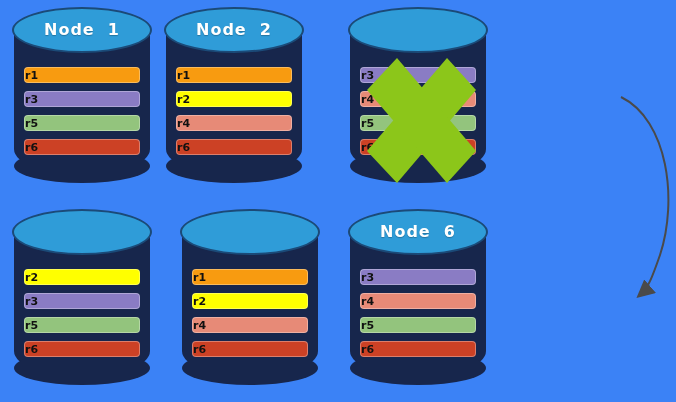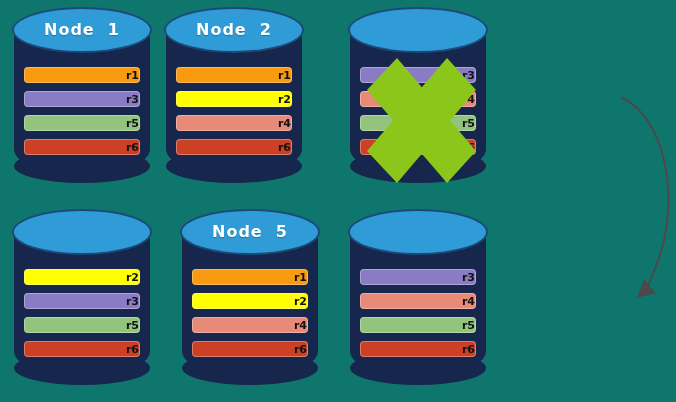--- a/index.html
+++ b/index.html
@@ -4,21 +4,21 @@
 <style>
   html, body {
     margin: 0;
     padding: 0;
     background: #ffffff;
   }
   #canvas {
     position: relative;
     width: 676px;
     height: 402px;
-    background: #0f766e;
+    background: #3b82f6;
     overflow: hidden;
     font-family: "DejaVu Sans", sans-serif;
   }
   .node {
     position: absolute;
     width: 140px;
     height: 180px;
   }
   
   .cyl-body {
@@ -73,25 +73,24 @@
   }
   .row {
     position: relative;
     width: 116px;
     height: 16px;
     margin: 0 auto 8px auto;
     border-radius: 4px;
     box-sizing: border-box;
     border: 1px solid rgba(255,255,255,0.32);
     line-height: 15px;
-    text-align: right;
+    text-align: left;
     font-size: 11px;
     font-weight: bold;
     color: #111111;
-    padding-left: 40px;
   }
   
   .x-overlay {
     position: absolute;
     left: 0;
     top: 0;
     width: 140px;
     height: 180px;
     pointer-events: none;
   }
@@ -159,32 +158,32 @@
           <div class="row" style="background: rgb(255, 255, 0);">r2</div>
           <div class="row" style="background: rgb(138, 124, 196);">r3</div>
           <div class="row" style="background: rgb(147, 196, 125);">r5</div>
           <div class="row" style="background: rgb(204, 65, 37);">r6</div>
         </div>
       </div>
       <div class="node" style="left: 180px; top: 207px;">
         <div class="cyl-body" style="background: rgb(23, 38, 76);"></div>
         <div class="cyl-bottom" style="background: rgb(23, 38, 76);"></div>
         <div class="cyl-top" style="background: rgb(47, 156, 216); border-color: rgb(27, 74, 120);"></div>
-        <div class="cyl-title" style="color: rgb(255, 255, 255);">Node  5</div>
         <div class="rows">
           <div class="row" style="background: rgb(248, 155, 16);">r1</div>
           <div class="row" style="background: rgb(255, 255, 0);">r2</div>
           <div class="row" style="background: rgb(231, 138, 119);">r4</div>
           <div class="row" style="background: rgb(204, 65, 37);">r6</div>
         </div>
       </div>
       <div class="node" style="left: 348px; top: 207px;">
         <div class="cyl-body" style="background: rgb(23, 38, 76);"></div>
         <div class="cyl-bottom" style="background: rgb(23, 38, 76);"></div>
         <div class="cyl-top" style="background: rgb(47, 156, 216); border-color: rgb(27, 74, 120);"></div>
+        <div class="cyl-title" style="color: rgb(255, 255, 255);">Node  6</div>
         <div class="rows">
           <div class="row" style="background: rgb(138, 124, 196);">r3</div>
           <div class="row" style="background: rgb(231, 138, 119);">r4</div>
           <div class="row" style="background: rgb(147, 196, 125);">r5</div>
           <div class="row" style="background: rgb(204, 65, 37);">r6</div>
         </div>
       </div>
     </div>
 
   <svg class="arrow-layer" viewBox="0 0 676 402" width="676" height="402">

